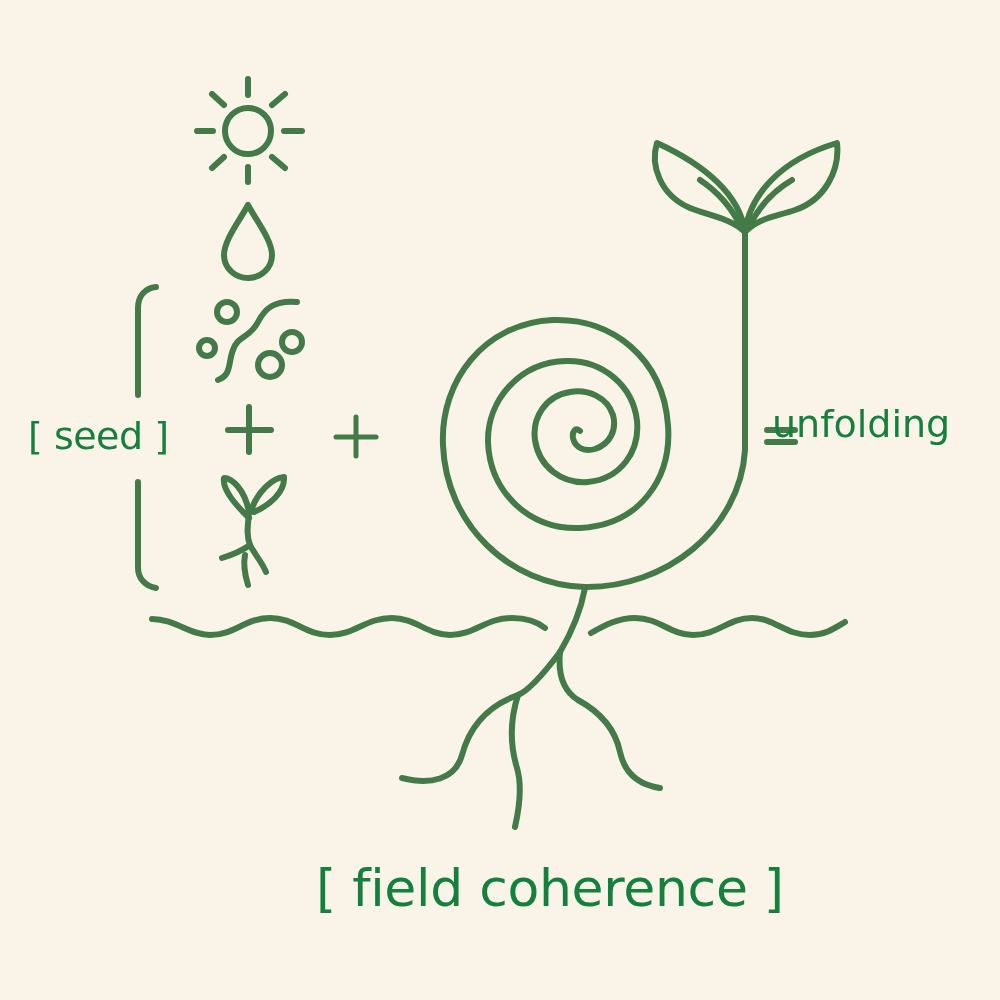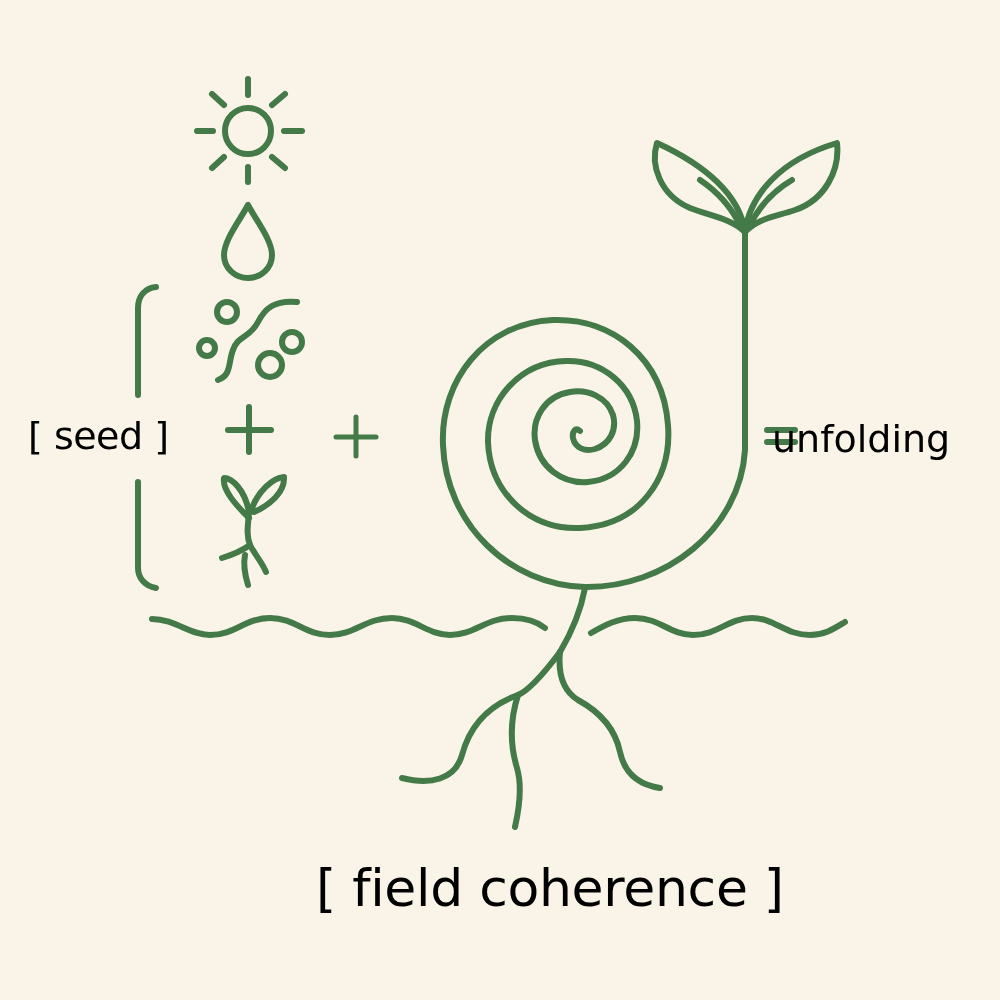--- a/index.html
+++ b/index.html
@@ -6,21 +6,21 @@
     body {
       width: 1000px; height: 1000px; overflow: hidden;
       background: #faf4e8;
       position: relative;
       font-family: "DejaVu Sans", sans-serif;
     }
     #canvas { position: absolute; left: 0; top: 0; }
     .stroke { fill: none; stroke-linecap: round; stroke-linejoin: round; }
     .label {
       position: absolute;
-      color: #000000;
+      color: #15803d;
       font-family: "DejaVu Sans", sans-serif;
       white-space: nowrap;
       line-height: 1;
     }
     #seed-label { left: 28px; top: 417px; font-size: 38px; letter-spacing: -0.5px; }
     #result-label { left: 814px; top: 404px; font-size: 38px; line-height: 1.1; }
     #field-label { left: 316px; top: 862px; font-size: 52px; letter-spacing: -0.3px; }
   </style>
 </head>
 <body>
@@ -113,16 +113,16 @@
       <path d="M560 652 C545 672 530 690 518 695 C490 705 470 725 462 755 C455 780 430 785 402 778"></path>
       <path d="M518 695 C510 720 510 745 517 768 C522 785 520 805 515 827"></path>
       <path d="M560 652 C558 672 562 690 578 700 C600 712 615 728 620 752 C625 775 640 785 660 788"></path>
     </g>
   </g>
 </svg>
 
 <div id="seed-label" class="label">[ seed ]</div>
 
 <div id="result-label" class="label">
-  <div style="margin-left:-42px;margin-top:15px;">unfolding</div>
+  <div style="margin-left:-42px;">unfolding</div>
 </div>
 
 <div id="field-label" class="label">[ field coherence ]</div>
 
 </body></html>

